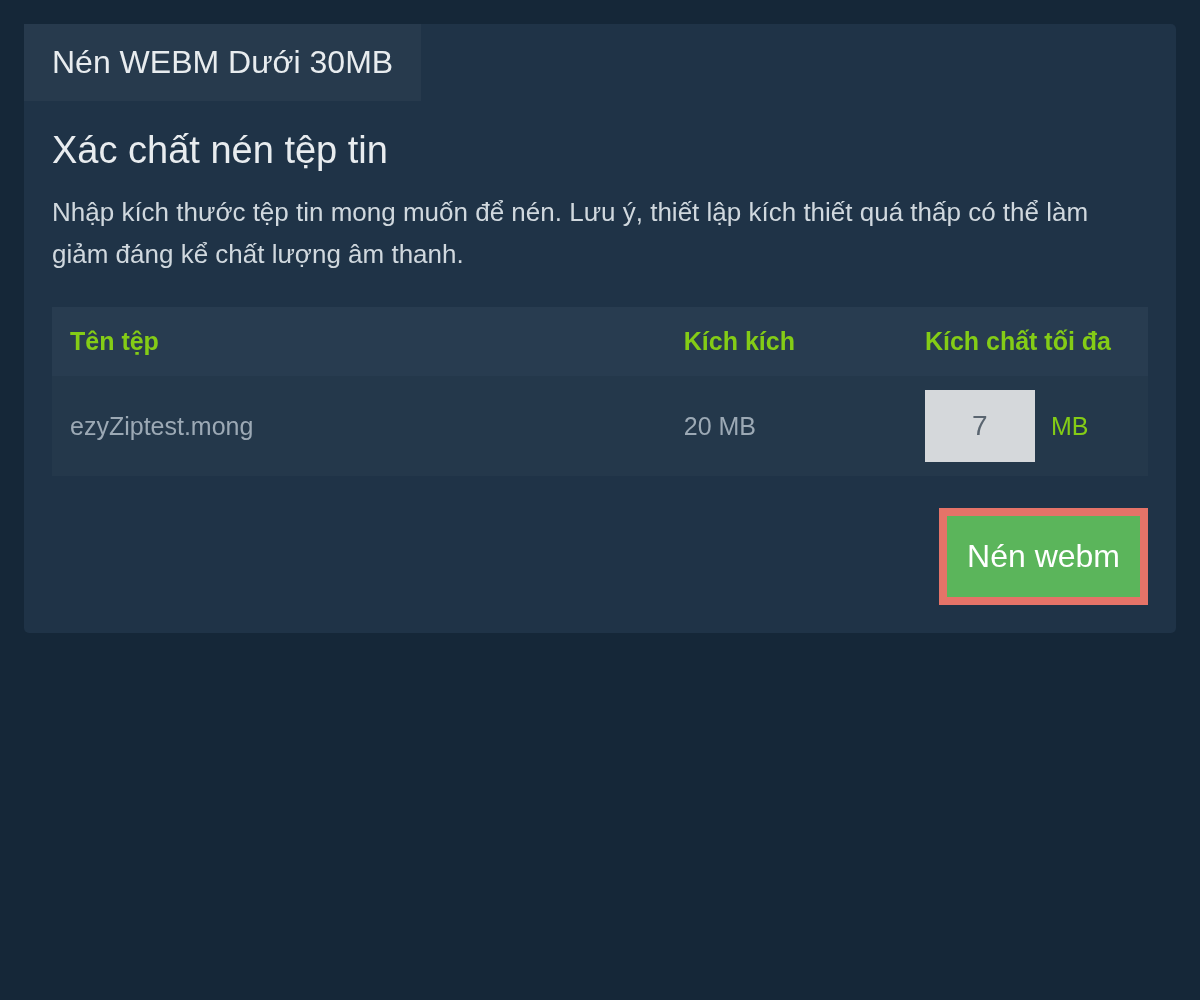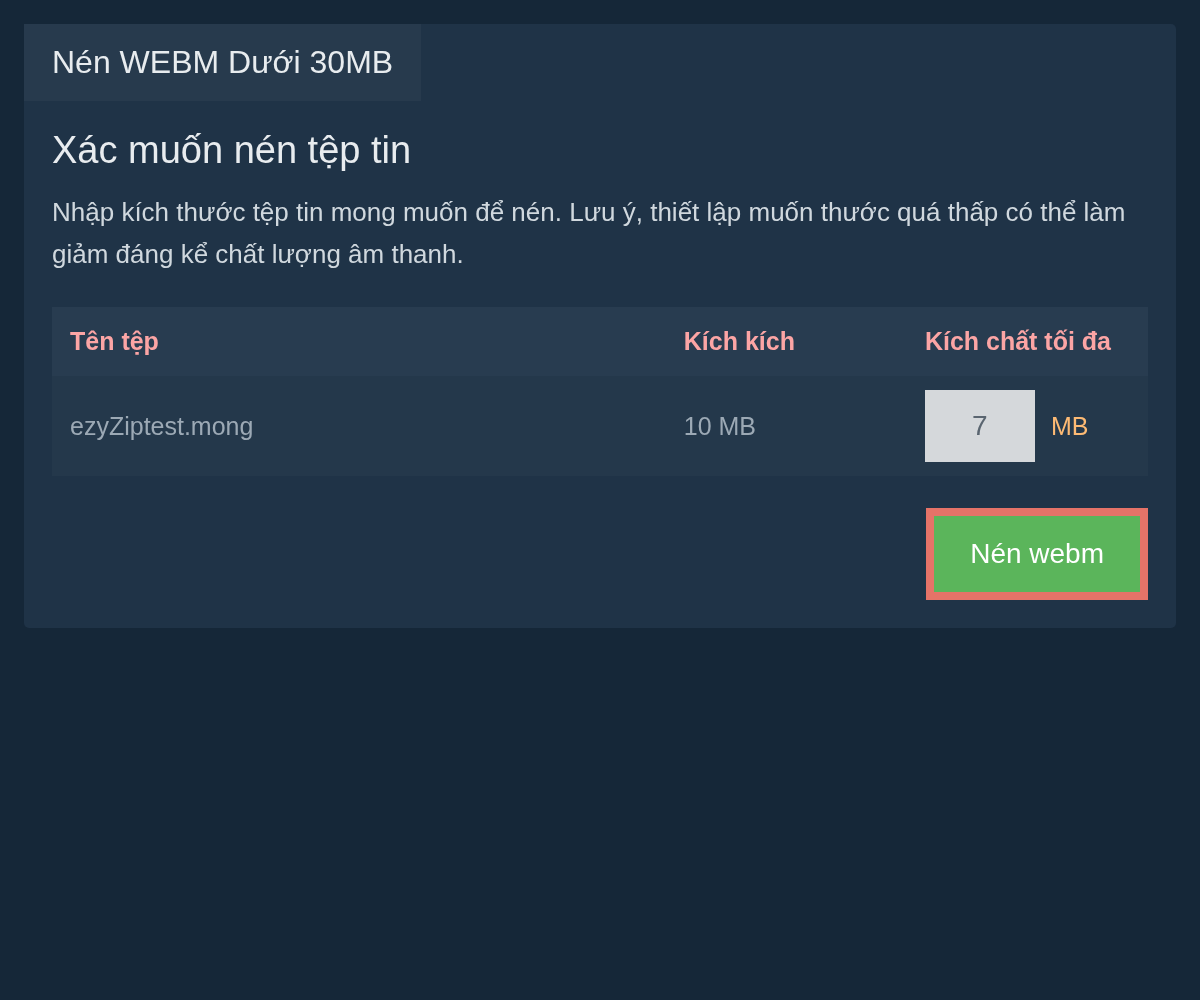--- a/index.html
+++ b/index.html
@@ -47,21 +47,21 @@
     .table {
       width: 100%;
       border-collapse: collapse;
     }
     .table-header {
       background-color: #283c50;
     }
     .table-header th {
       text-align: left;
       padding: 20px 18px;
-      color: #fca5a5;
+      color: #84cc16;
       font-size: 25px;
       font-weight: 600;
       vertical-align: top;
     }
     .table-header th:first-child {
       width: 56%;
     }
     .table-header th:nth-child(2) {
       width: 22%;
     }
@@ -87,68 +87,68 @@
       background-color: #d5d8db;
       border: none;
       width: 110px;
       height: 72px;
       font-size: 28px;
       color: #5a6570;
       text-align: center;
       font-family: inherit;
     }
     .size-unit {
-      color: #fdba74;
+      color: #84cc16;
       font-size: 25px;
     }
     .button-container {
       display: flex;
       justify-content: flex-end;
       margin-top: 32px;
     }
     .compress-button-wrapper {
       border: 8px solid #e57368;
       display: inline-block;
     }
     .compress-button {
       background-color: #5bb55b;
       color: #ffffff;
       border: none;
-      padding: 22px 36px;
-      font-size: 28px;
+      padding: 22px 20px;
+      font-size: 32px;
       font-weight: 300;
       cursor: pointer;
       font-family: inherit;
     }
   </style>
 </head>
 <body>
 
 <div class="card">
   <div class="tab-container">
     <div class="tab">
       <span>Nén WEBM Dưới 30MB</span>
     </div>
   </div>
   <div class="content">
-    <h1 class="heading">Xác muốn nén tệp tin</h1>
-    <p class="description">Nhập kích thước tệp tin mong muốn để nén. Lưu ý, thiết lập muốn thước quá thấp có thể làm giảm đáng kể chất lượng âm thanh.</p>
+    <h1 class="heading">Xác chất nén tệp tin</h1>
+    <p class="description">Nhập kích thước tệp tin mong muốn để nén. Lưu ý, thiết lập kích thiết quá thấp có thể làm giảm đáng kể chất lượng âm thanh.</p>
 
     <table class="table">
       <thead>
         <tr class="table-header">
           <th>Tên tệp</th>
           <th>Kích kích</th>
           <th>Kích chất tối đa</th>
         </tr>
       </thead>
       <tbody>
         <tr class="table-row">
           <td>ezyZiptest.mong</td>
-          <td>10 MB</td>
+          <td>20 MB</td>
           <td>
             <div class="size-input-container">
               <input type="text" class="size-input" value="7" style="">
               <span class="size-unit">MB</span>
             </div>
           </td>
         </tr>
       </tbody>
     </table>
 

